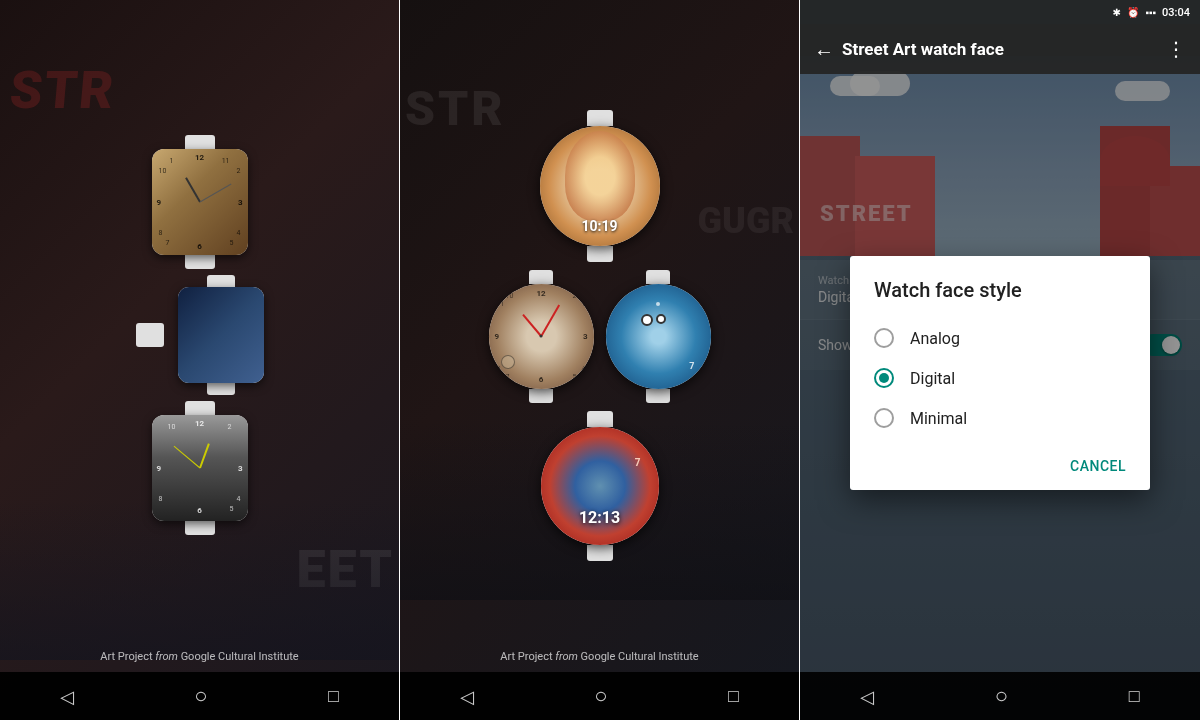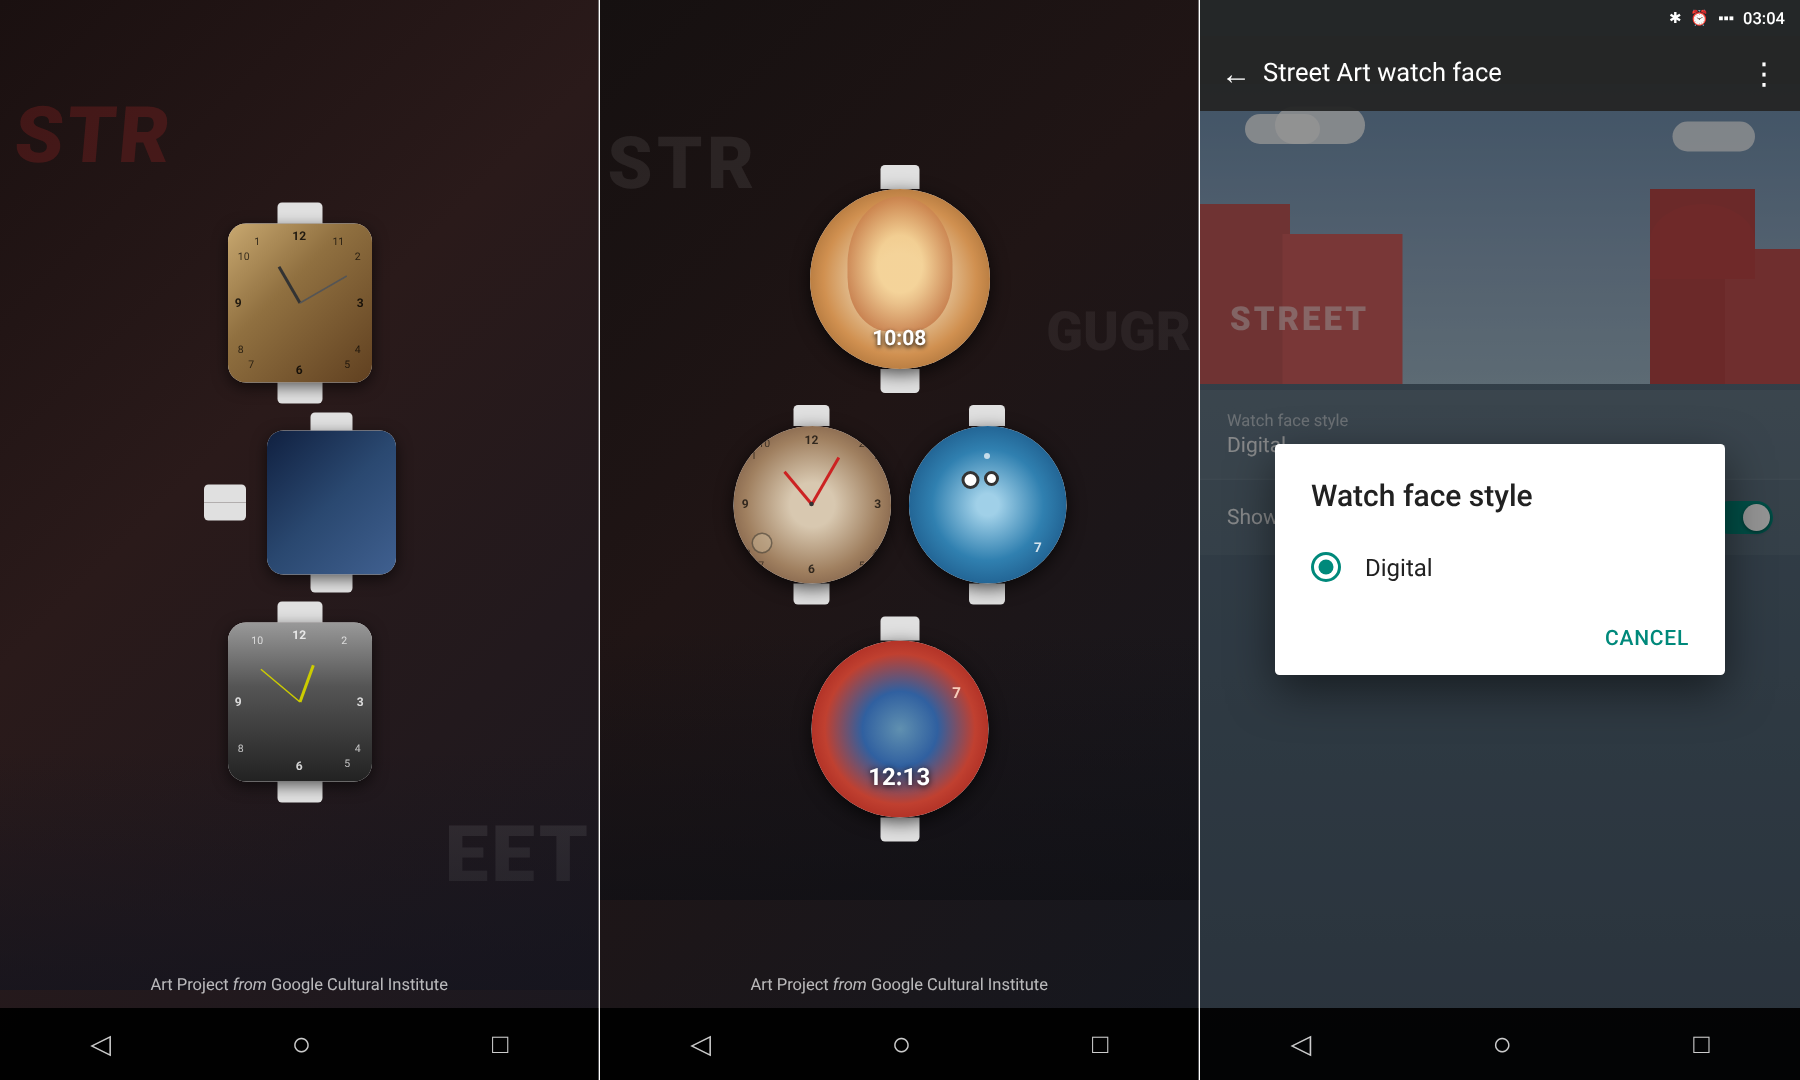--- a/index.html
+++ b/index.html
@@ -152,21 +152,21 @@
     <div style="position:absolute;bottom:120px;left:0;right:0;height:180px;background:linear-gradient(180deg,transparent 0%,rgba(15,15,20,0.7) 100%);"></div>
 
     <div style="position:absolute;top:10px;left:0;right:0;bottom:60px;display:flex;flex-direction:column;align-items:center;justify-content:center;gap:8px;">
 
       <div style="display:flex;flex-direction:column;align-items:center;">
         <div style="width:26px;height:16px;background:#e0e0e0;border-radius:3px 3px 0 0;"></div>
         <div style="width:120px;height:120px;background:#f0f0f0;border-radius:50%;overflow:hidden;box-shadow:0 3px 12px rgba(0,0,0,0.7);position:relative;">
           <div style="width:100%;height:100%;background:radial-gradient(circle,#f0e0c0 20%,#d09050 60%,#805020 100%);position:relative;">
 
             <div style="position:absolute;top:5px;left:25px;right:25px;bottom:25px;background:radial-gradient(ellipse,#f5d090 30%,#c07040 80%);border-radius:50% 50% 40% 40%;opacity:0.8;"></div>
-            <div style="position:absolute;bottom:12px;left:0;right:0;text-align:center;font-size:14px;color:white;font-weight:bold;text-shadow:0 1px 3px rgba(0,0,0,0.9);">10:08</div>
+            <div style="position:absolute;bottom:12px;left:0;right:0;text-align:center;font-size:14px;color:white;font-weight:bold;text-shadow:0 1px 3px rgba(0,0,0,0.9);">10:19</div>
           </div>
         </div>
         <div style="width:26px;height:16px;background:#e0e0e0;border-radius:0 0 3px 3px;"></div>
       </div>
 
       <div style="display:flex;gap:12px;align-items:center;">
 
         <div style="display:flex;flex-direction:column;align-items:center;">
           <div style="width:24px;height:14px;background:#e0e0e0;border-radius:3px 3px 0 0;"></div>
           <div style="width:105px;height:105px;background:#f0f0f0;border-radius:50%;overflow:hidden;box-shadow:0 3px 12px rgba(0,0,0,0.7);position:relative;">
@@ -268,21 +268,21 @@
 
   <div style="position:absolute;top:0;left:0;right:0;height:24px;background:rgba(30,30,30,0.9);display:flex;align-items:center;justify-content:flex-end;padding:0 10px;gap:6px;z-index:30;">
     <span style="color:white;font-size:10px;">✱</span>
     <span style="color:white;font-size:10px;">⏰</span>
     <span style="color:white;font-size:10px;">▪▪▪</span>
     <span style="color:white;font-size:11px;font-weight:500;">03:04</span>
   </div>
 
   <div style="position:absolute;top:24px;left:0;right:0;height:50px;background:rgba(35,35,35,0.97);display:flex;align-items:center;padding:0 14px;z-index:25;">
     <span style="color:white;font-size:20px;cursor:pointer;margin-right:8px;">←</span>
-    <span style="color:white;font-size:17px;font-weight:400;flex:1;">Street Art watch face</span>
+    <span style="color:white;font-size:17px;font-weight:700;flex:1;">Street Art watch face</span>
     <span style="color:white;font-size:20px;cursor:pointer;">⋮</span>
   </div>
 
   <div style="position:absolute;top:260px;left:0;right:0;z-index:5;">
     <div style="padding:14px 18px;background:rgba(255,255,255,0.08);border-bottom:1px solid rgba(255,255,255,0.05);">
       <div style="font-size:11px;color:rgba(255,255,255,0.55);margin-bottom:2px;">Watch face style</div>
       <div style="font-size:14px;color:rgba(255,255,255,0.85);">Digital</div>
     </div>
     <div style="padding:14px 18px;display:flex;align-items:center;justify-content:space-between;background:rgba(255,255,255,0.05);">
       <span style="font-size:14px;color:rgba(255,255,255,0.85);">Show date</span>
@@ -290,28 +290,36 @@
         <div style="position:absolute;width:18px;height:18px;background:white;border-radius:50%;top:2px;right:2px;box-shadow:0 1px 3px rgba(0,0,0,0.4);"></div>
       </div>
     </div>
   </div>
 
   <div style="position:absolute;top:74px;left:0;right:0;bottom:48px;background:rgba(0,0,0,0.42);z-index:20;display:flex;align-items:center;justify-content:center;">
     <div style="background:white;border-radius:3px;padding:22px 0 8px 0;width:300px;box-shadow:0 10px 30px rgba(0,0,0,0.5);">
 
       <div style="font-size:20px;font-weight:500;color:#212121;padding:0 24px 16px 24px;">Watch face style</div>
 
+      <div style="display:flex;align-items:center;padding:10px 24px;cursor:pointer;">
+        <div style="width:20px;height:20px;border-radius:50%;border:2px solid #9e9e9e;display:flex;align-items:center;justify-content:center;margin-right:16px;flex-shrink:0;"></div>
+        <span style="font-size:16px;color:#212121;">Analog</span>
+      </div>
 
       <div style="display:flex;align-items:center;padding:10px 24px;cursor:pointer;">
         <div style="width:20px;height:20px;border-radius:50%;border:2px solid #00897b;display:flex;align-items:center;justify-content:center;margin-right:16px;flex-shrink:0;">
           <div style="width:10px;height:10px;border-radius:50%;background:#00897b;"></div>
         </div>
         <span style="font-size:16px;color:#212121;">Digital</span>
       </div>
 
+      <div style="display:flex;align-items:center;padding:10px 24px;cursor:pointer;">
+        <div style="width:20px;height:20px;border-radius:50%;border:2px solid #9e9e9e;display:flex;align-items:center;justify-content:center;margin-right:16px;flex-shrink:0;"></div>
+        <span style="font-size:16px;color:#212121;">Minimal</span>
+      </div>
 
       <div style="display:flex;justify-content:flex-end;padding:8px 8px 0 8px;margin-top:4px;">
         <div style="font-size:14px;font-weight:500;color:#00897b;text-transform:uppercase;padding:8px 16px;cursor:pointer;letter-spacing:0.5px;">CANCEL</div>
       </div>
     </div>
   </div>
 
   <div style="position:absolute;bottom:0;left:0;right:0;height:48px;background:rgba(0,0,0,0.95);display:flex;align-items:center;justify-content:space-around;z-index:30;">
     <span style="color:rgba(255,255,255,0.8);font-size:18px;cursor:pointer;">◁</span>
     <span style="color:rgba(255,255,255,0.8);font-size:22px;cursor:pointer;">○</span>

